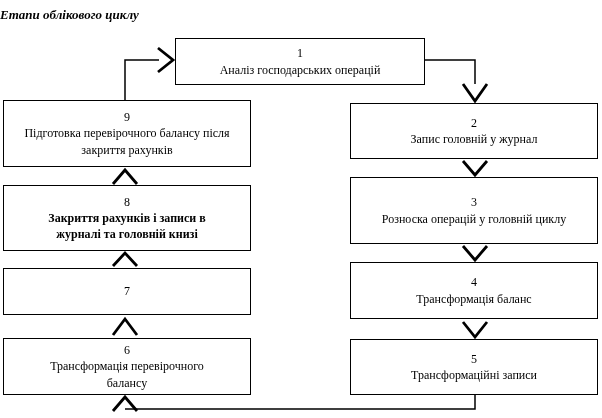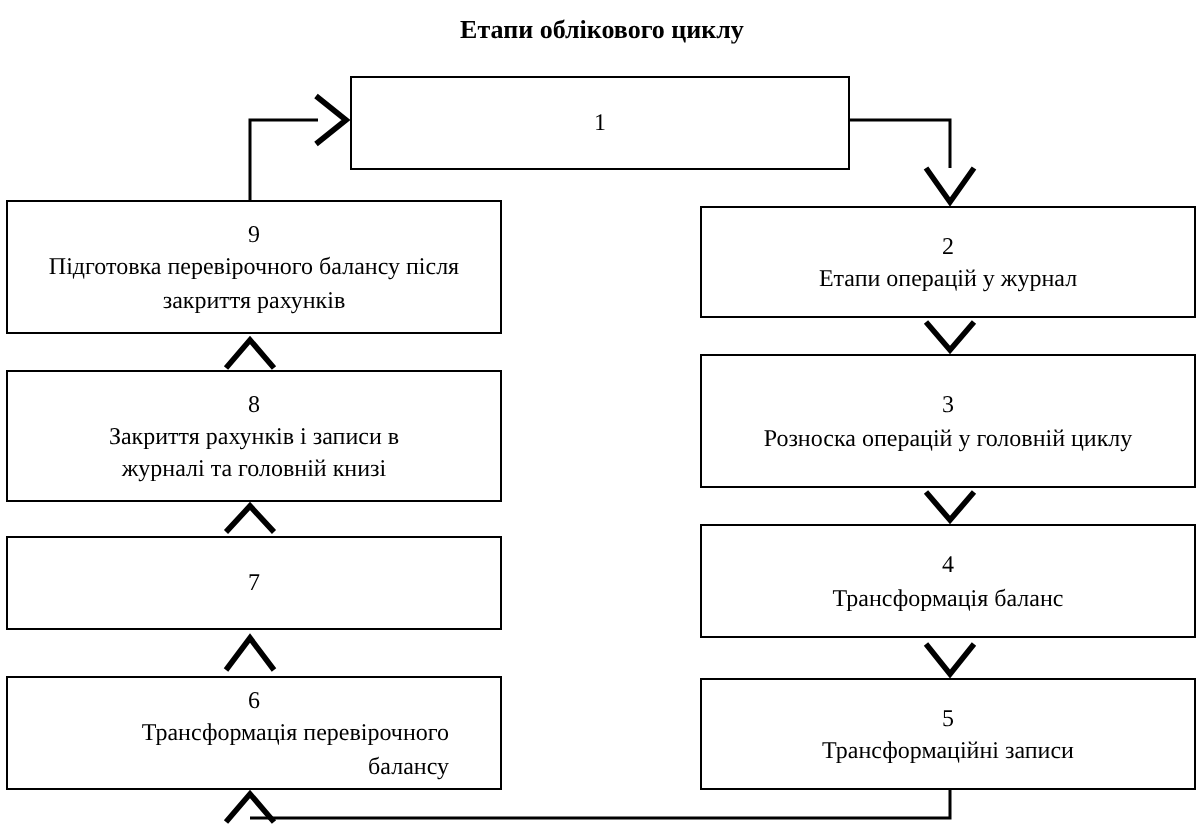--- a/index.html
+++ b/index.html
@@ -10,23 +10,23 @@
     background: var(--background, #ffffff);
     font-family: "Liberation Serif", "DejaVu Serif", serif;
     color: var(--text, #000000);
     overflow: hidden;
   }
   .title {
     position: absolute;
     top: 7px;
     left: 0;
     width: 100%;
-    text-align: center;
     font-weight: bold;
     font-size: 13px;
+    font-style: italic;
   }
   .box {
     position: absolute;
     box-sizing: border-box;
     border: 1px solid var(--box_border, #000000);
     background: var(--background, #ffffff);
     display: flex;
     flex-direction: column;
     align-items: center;
     justify-content: center;
@@ -40,22 +40,22 @@
   .box1 { left: 175px; top: 38px;  width: 250px; height: 47px; }
   .box2 { left: 350px; top: 103px; width: 248px; height: 56px; }
   .box3 { left: 350px; top: 177px; width: 248px; height: 67px; }
   .box4 { left: 350px; top: 262px; width: 248px; height: 57px; }
   .box5 { left: 350px; top: 339px; width: 248px; height: 56px; }
   .box9 { left: 3px;   top: 100px; width: 248px; height: 67px; }
   .box8 { left: 3px;   top: 185px; width: 248px; height: 66px; }
   .box7 { left: 3px;   top: 268px; width: 248px; height: 47px; }
   .box6 { left: 3px;   top: 338px; width: 248px; height: 57px; }
   
-  .box8 .lbl { max-width: 180px; }
-  .box6 .lbl { max-width: 195px; text-align: right; }
+  .box8 .lbl { max-width: 180px; font-weight: bold; }
+  .box6 .lbl { max-width: 195px; }
   .box9 .lbl { max-width: 225px; text-align: center; }
   .connectors {
     position: absolute;
     left: 0; top: 0;
     width: 602px; height: 418px;
     pointer-events: none;
   }
   .connectors .line {
     fill: none;
     stroke: var(--line, #000000);
@@ -71,25 +71,26 @@
 </style>
 </head>
 <body>
 
 <div class="canvas">
 
   <div class="title">Етапи облікового циклу</div>
 
   <div class="box box1">
     <span class="num">1</span>
+    <span class="lbl">Аналіз господарських операцій</span>
   </div>
 
   <div class="box box2">
     <span class="num">2</span>
-    <span class="lbl">Етапи операцій у журнал</span>
+    <span class="lbl">Запис головній у журнал</span>
   </div>
 
   <div class="box box3">
     <span class="num">3</span>
     <span class="lbl">Розноска операцій у головній циклу</span>
   </div>
 
   <div class="box box4">
     <span class="num">4</span>
     <span class="lbl">Трансформація баланс</span>

